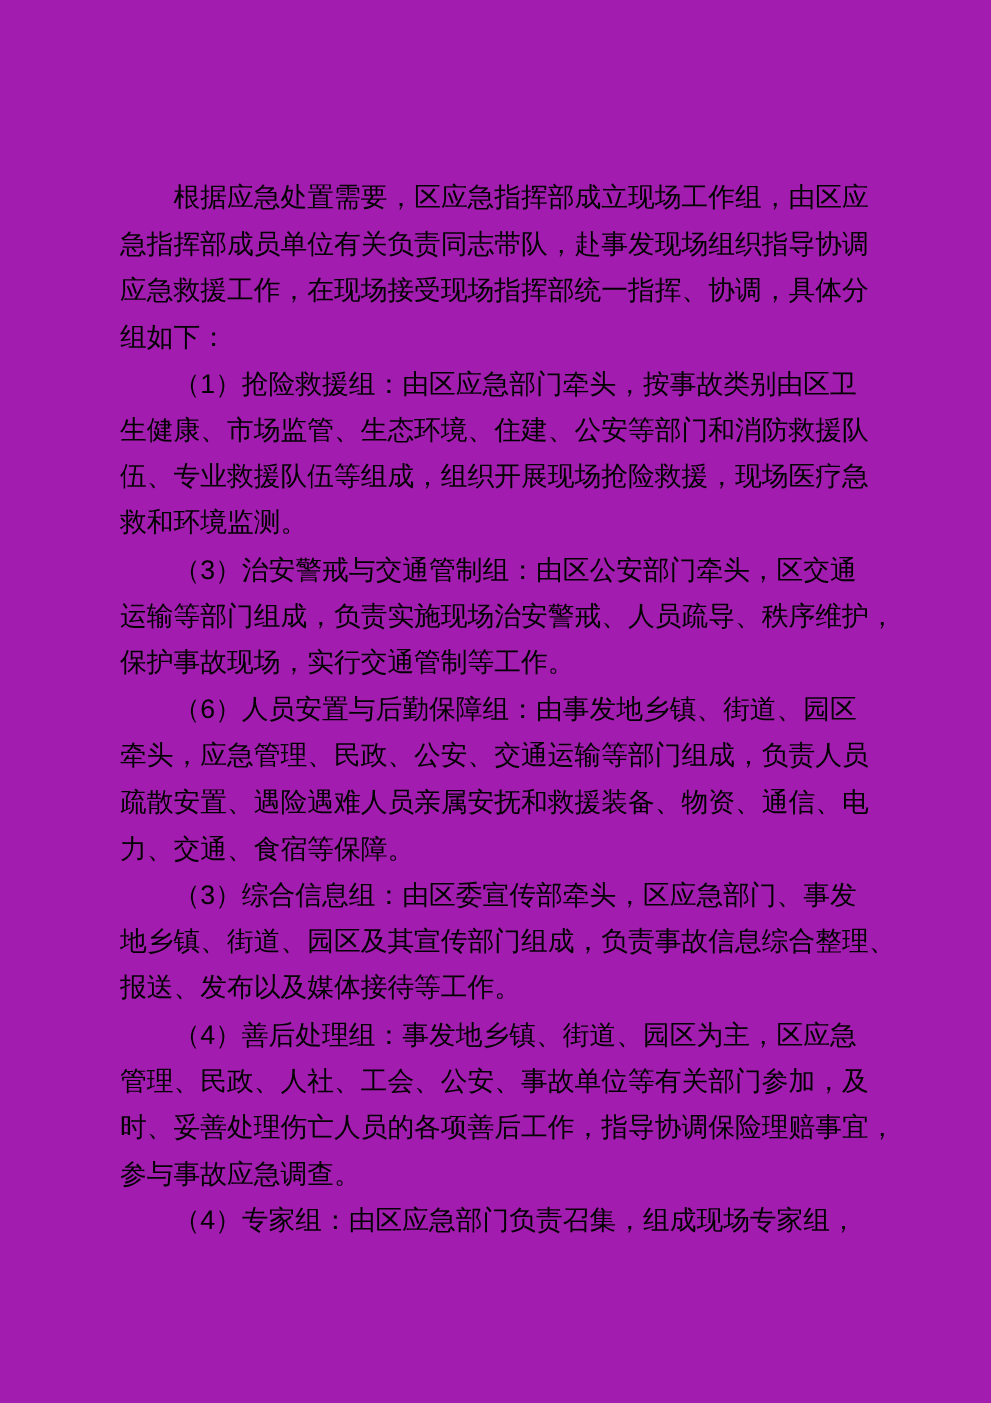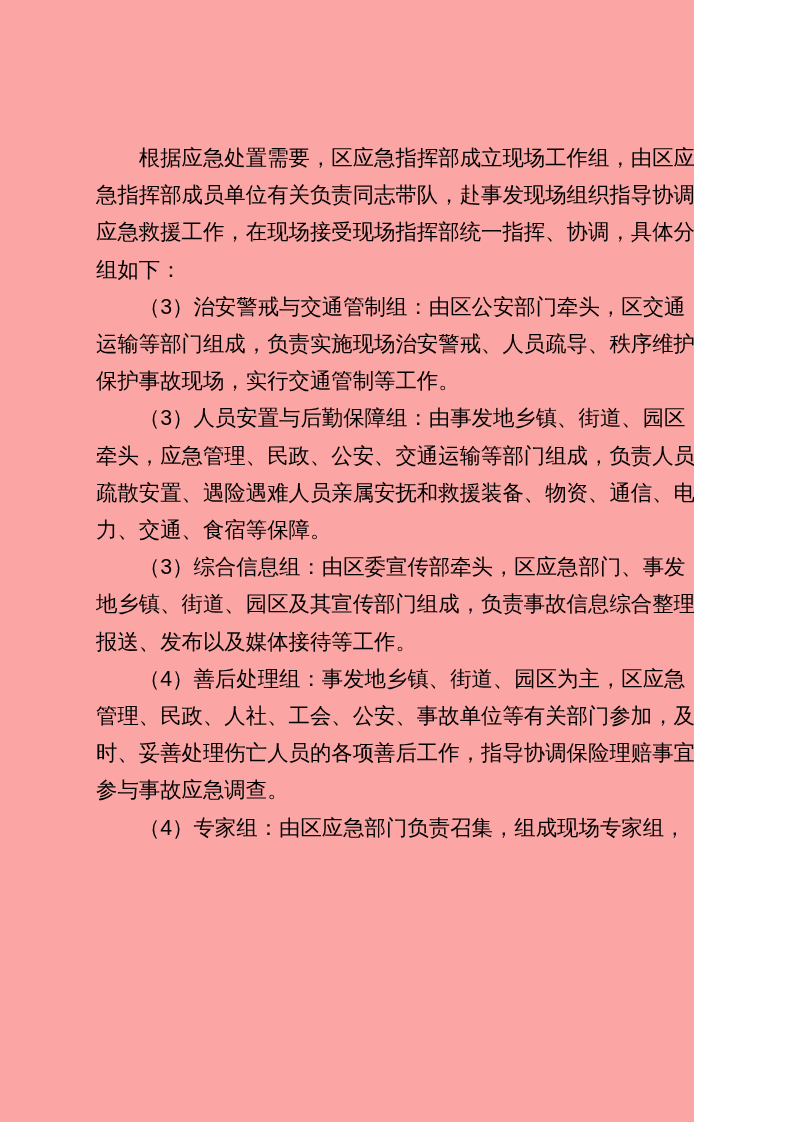--- a/index.html
+++ b/index.html
@@ -7,23 +7,23 @@
     padding: 0;
   }
   body {
     width: 793px;
     height: 1122px;
     background: #ffffff;
     overflow: hidden;
   }
   .page {
     position: relative;
-    width: 694px;
+    width: 793px;
     height: 1122px;
-    background: #fca5a5;
+    background: #a21caf;
     overflow: hidden;
   }
   .textblock {
     position: absolute;
     left: 96px;
     top: 140px;
     width: 600px;
     color: #000000;
     font-family: "Liberation Sans", sans-serif;
     font-size: 21.4px;
@@ -41,24 +41,28 @@
 </style>
 </head>
 <body>
 
 <div class="page">
   <div class="textblock">
     <p class="para">根据应急处置需要，区应急指挥部成立现场工作组，由区应
 急指挥部成员单位有关负责同志带队，赴事发现场组织指导协调
 应急救援工作，在现场接受现场指挥部统一指挥、协调，具体分
 组如下：</p>
+    <p class="para">（1）抢险救援组：由区应急部门牵头，按事故类别由区卫
+生健康、市场监管、生态环境、住建、公安等部门和消防救援队
+伍、专业救援队伍等组成，组织开展现场抢险救援，现场医疗急
+救和环境监测。</p>
     <p class="para">（3）治安警戒与交通管制组：由区公安部门牵头，区交通
 运输等部门组成，负责实施现场治安警戒、人员疏导、秩序维护，
 保护事故现场，实行交通管制等工作。</p>
-    <p class="para">（3）人员安置与后勤保障组：由事发地乡镇、街道、园区
+    <p class="para">（6）人员安置与后勤保障组：由事发地乡镇、街道、园区
 牵头，应急管理、民政、公安、交通运输等部门组成，负责人员
 疏散安置、遇险遇难人员亲属安抚和救援装备、物资、通信、电
 力、交通、食宿等保障。</p>
     <p class="para">（3）综合信息组：由区委宣传部牵头，区应急部门、事发
 地乡镇、街道、园区及其宣传部门组成，负责事故信息综合整理、
 报送、发布以及媒体接待等工作。</p>
     <p class="para">（4）善后处理组：事发地乡镇、街道、园区为主，区应急
 管理、民政、人社、工会、公安、事故单位等有关部门参加，及
 时、妥善处理伤亡人员的各项善后工作，指导协调保险理赔事宜，
 参与事故应急调查。</p>

